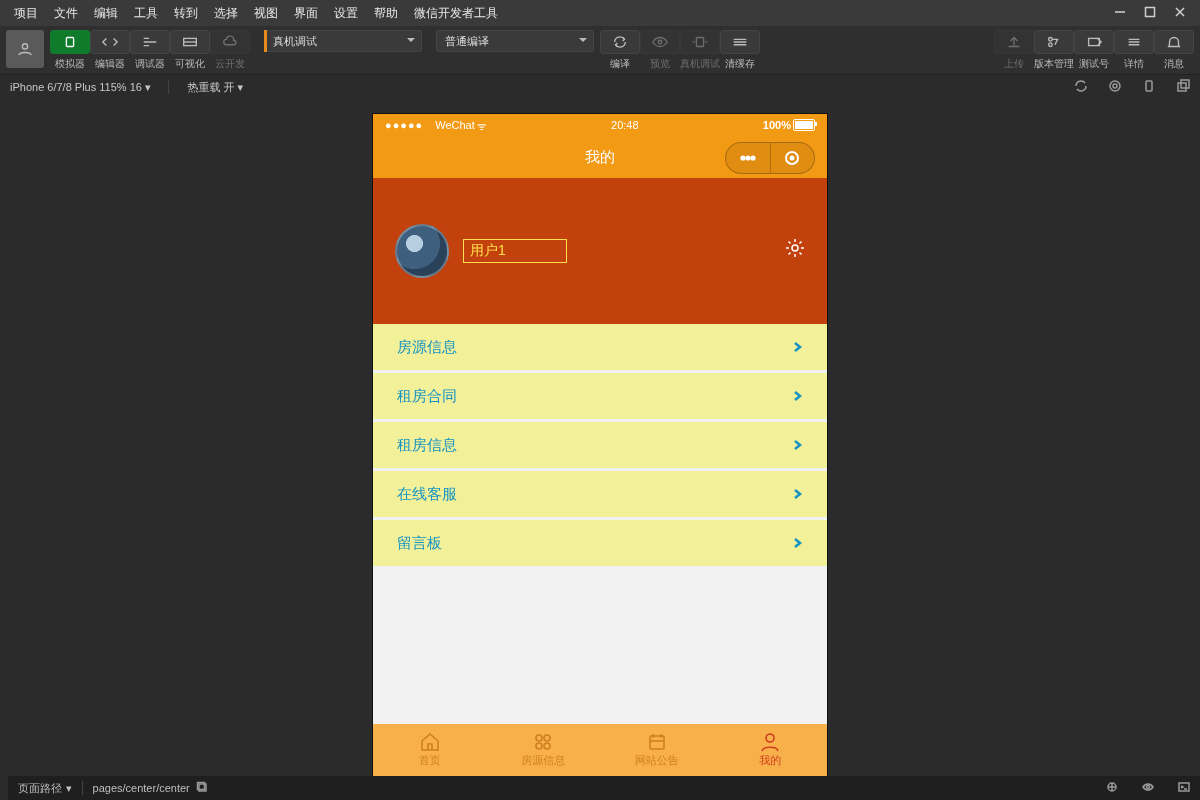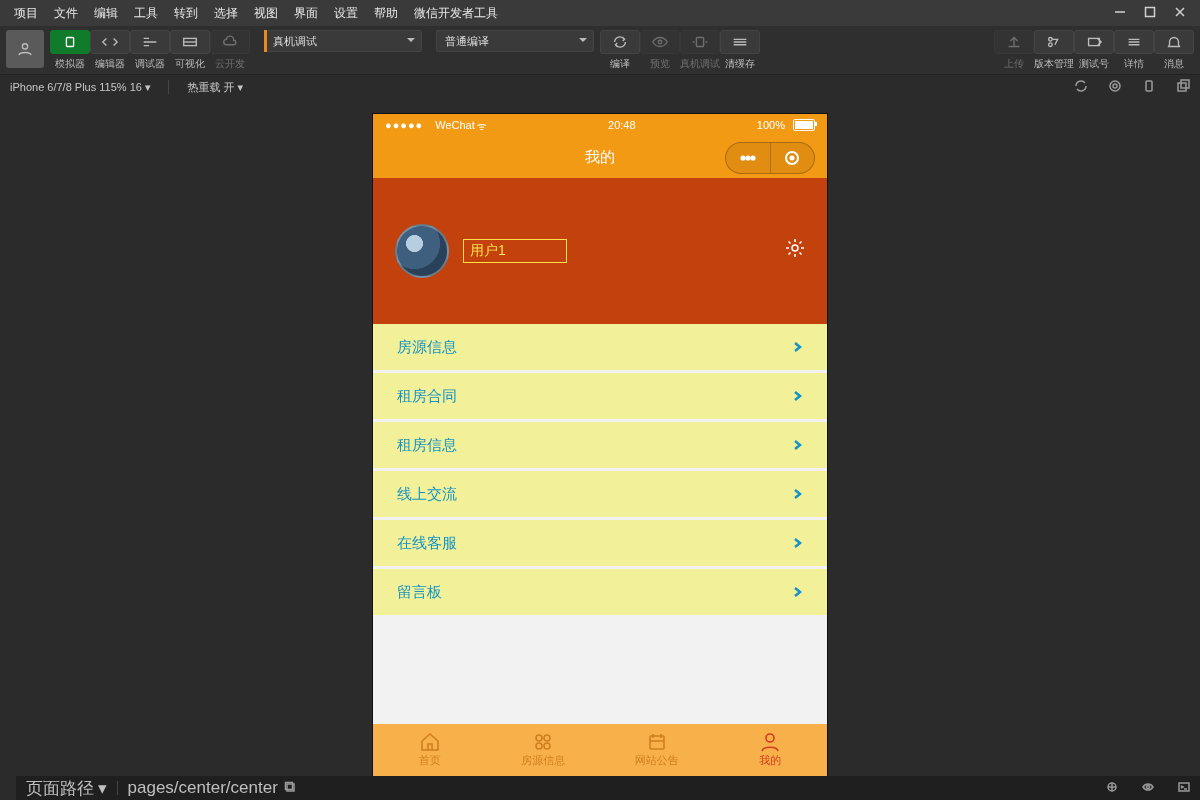--- a/index.html
+++ b/index.html
@@ -29,21 +29,21 @@
   .devicebar{height:24px;background:#2b2b2b;border-bottom:1px solid #1d1d1d;display:flex;align-items:center;padding:0 10px;font-size:11px;color:#c7c7c7;gap:18px;}
   .devicebar .sep{width:1px;height:14px;background:#444;}
   .devicebar .right{margin-left:auto;display:flex;gap:20px;}
   .devicebar svg{width:14px;height:14px;stroke:#9a9a9a;fill:none;stroke-width:1.5;}
   
   .stage{position:absolute;top:94px;bottom:24px;left:0;right:0;background:#2b2b2b;display:flex;align-items:flex-start;justify-content:center;}
   .phone{width:454px;height:662px;background:#f2f2f2;position:relative;margin-top:20px;box-shadow:0 0 0 1px #111;}
   .ph-status{height:22px;background:#f39a14;color:#fff;display:flex;align-items:center;padding:0 12px;font-size:11px;}
   .ph-status .dots{letter-spacing:1px;}
   .ph-status .center{flex:1;text-align:center;}
-  .ph-status .battery{display:flex;align-items:flex-end;gap:8px;}
+  .ph-status .battery{display:flex;align-items:flex-end;gap:2px;font-weight:bold;}
   .ph-status .battery .bat{width:20px;height:10px;border:1px solid #fff;border-radius:2px;position:relative;}
   .ph-status .battery .bat::after{content:"";position:absolute;right:-3px;top:2px;width:2px;height:4px;background:#fff;}
   .ph-status .battery .bat i{position:absolute;inset:1px;background:#fff;}
   .ph-nav{height:42px;background:#f39a14;color:#fff;display:flex;align-items:center;justify-content:center;font-size:15px;position:relative;}
   .capsule{position:absolute;right:12px;top:6px;width:88px;height:30px;border:1px solid rgba(0,0,0,.25);border-radius:16px;background:rgba(0,0,0,.08);display:flex;}
   .capsule div{flex:1;display:flex;align-items:center;justify-content:center;}
   .capsule .div{border-right:1px solid rgba(0,0,0,.2);}
   .capsule svg{width:18px;height:18px;stroke:#fff;fill:none;stroke-width:2;}
   .profile{height:146px;background:#c2410c;position:relative;display:flex;align-items:center;padding:0 22px;}
   .avatar-img{width:50px;height:50px;border-radius:50%;background:radial-gradient(circle at 35% 35%,#b7cde0 0 18%,#3e5f7d 19% 55%,#29425a 56% 100%);border:2px solid rgba(255,255,255,.3);}
@@ -52,21 +52,21 @@
   .gear svg{width:20px;height:20px;stroke:#fff;fill:none;stroke-width:1.5;}
   .list{background:#f2f2f2;}
   .cell{height:46px;margin-bottom:3px;background:#f3f09a;display:flex;align-items:center;padding:0 24px;color:#1593c4;font-size:15px;}
   .cell .arrow{margin-left:auto;}
   .cell .arrow svg{width:12px;height:12px;stroke:#1593c4;stroke-width:2.5;fill:none;}
   .tabbar{position:absolute;bottom:0;left:0;right:0;height:52px;background:#f8b04a;display:flex;}
   .tab{flex:1;display:flex;flex-direction:column;align-items:center;justify-content:center;gap:1px;font-size:11px;color:#cf7f1f;}
   .tab.active{color:#d23c1e;}
   .tab svg{width:22px;height:20px;stroke:currentColor;fill:none;stroke-width:1.6;}
   
-  .statusbar{position:absolute;bottom:0;left:16px;right:0;height:24px;background:#1f1f1f;display:flex;align-items:center;padding:0 10px;font-size:17px;color:#bfbfbf;}
+  .statusbar{position:absolute;bottom:0;left:8px;right:0;height:24px;background:#1f1f1f;display:flex;align-items:center;padding:0 10px;font-size:11px;color:#bfbfbf;}
   .statusbar .sep{width:1px;height:14px;background:#444;margin:0 10px;}
   .statusbar svg{width:12px;height:12px;stroke:#9a9a9a;fill:none;stroke-width:1.5;margin-left:6px;}
 </style>
 </head>
 <body>
 
 <div class="menubar">
   <span class="menu-item">项目</span>
   <span class="menu-item">文件</span>
   <span class="menu-item">编辑</span>
@@ -313,26 +313,20 @@
               <path d="M4 2l5 4-5 4"></path>
             </svg></span>
         </div>
       <div class="cell">
           <span>租房信息</span>
           <span class="arrow"><svg viewBox="0 0 12 12">
               <path d="M4 2l5 4-5 4"></path>
             </svg></span>
         </div>
       <div class="cell">
-          <span>线上交流</span>
-          <span class="arrow"><svg viewBox="0 0 12 12">
-              <path d="M4 2l5 4-5 4"></path>
-            </svg></span>
-        </div>
-      <div class="cell">
           <span>在线客服</span>
           <span class="arrow"><svg viewBox="0 0 12 12">
               <path d="M4 2l5 4-5 4"></path>
             </svg></span>
         </div>
       <div class="cell">
           <span>留言板</span>
           <span class="arrow"><svg viewBox="0 0 12 12">
               <path d="M4 2l5 4-5 4"></path>
             </svg></span>

